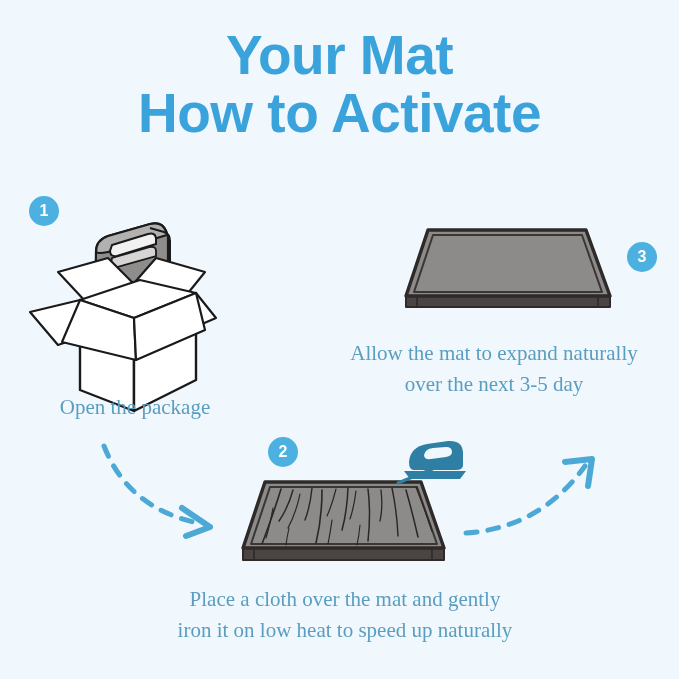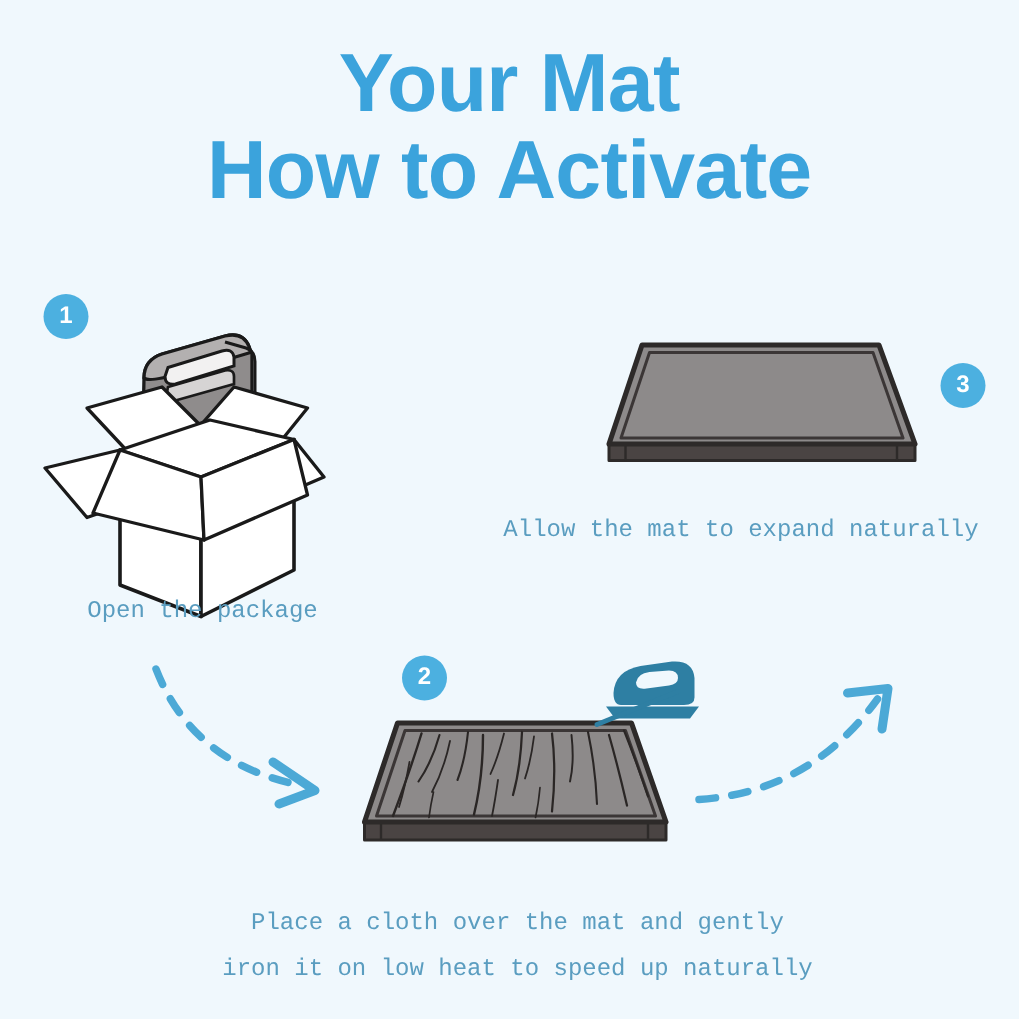--- a/index.html
+++ b/index.html
@@ -55,34 +55,34 @@
     text-align: center;
   }
   #badge-1 { left: 29px;  top: 196px; }
   #badge-2 { left: 268px; top: 437px; }
   #badge-3 { left: 627px; top: 242px; }
 
   
   .caption {
     position: absolute;
     color: #5a9dc0;
-    font-family: Liberation Mono, monospace;
-    font-size: 16px;
+    font-family: Liberation Serif, serif;
+    font-size: 21px;
     line-height: 31px;
     text-align: center;
     white-space: nowrap;
   }
   #caption-1 {
     left: 0; top: 392px; width: 270px;
   }
   #caption-3 {
     left: 309px; top: 338px; width: 370px;
   }
   #caption-2 {
-    left: 95px; top: 584px; width: 500px; margin-top: 16px;
+    left: 95px; top: 584px; width: 500px;
   }
 
   
   .art {
     position: absolute;
     left: 0;
     top: 0;
     width: 679px;
     height: 679px;
     pointer-events: none;
@@ -200,20 +200,21 @@
   <div class="badge" id="badge-1">1</div>
   <div class="badge" id="badge-2">2</div>
   <div class="badge" id="badge-3">3</div>
 
   <div class="caption" id="caption-1">
     <span>Open the package</span>
   </div>
 
   <div class="caption" id="caption-3">
     <div>Allow the mat to expand naturally</div>
+    <div>over the next 3-5 day</div>
   </div>
 
   <div class="caption" id="caption-2">
     <div>Place a cloth over the mat and gently</div>
     <div>iron it on low heat to speed up naturally</div>
   </div>
 
 </div>
 
 </body></html>

